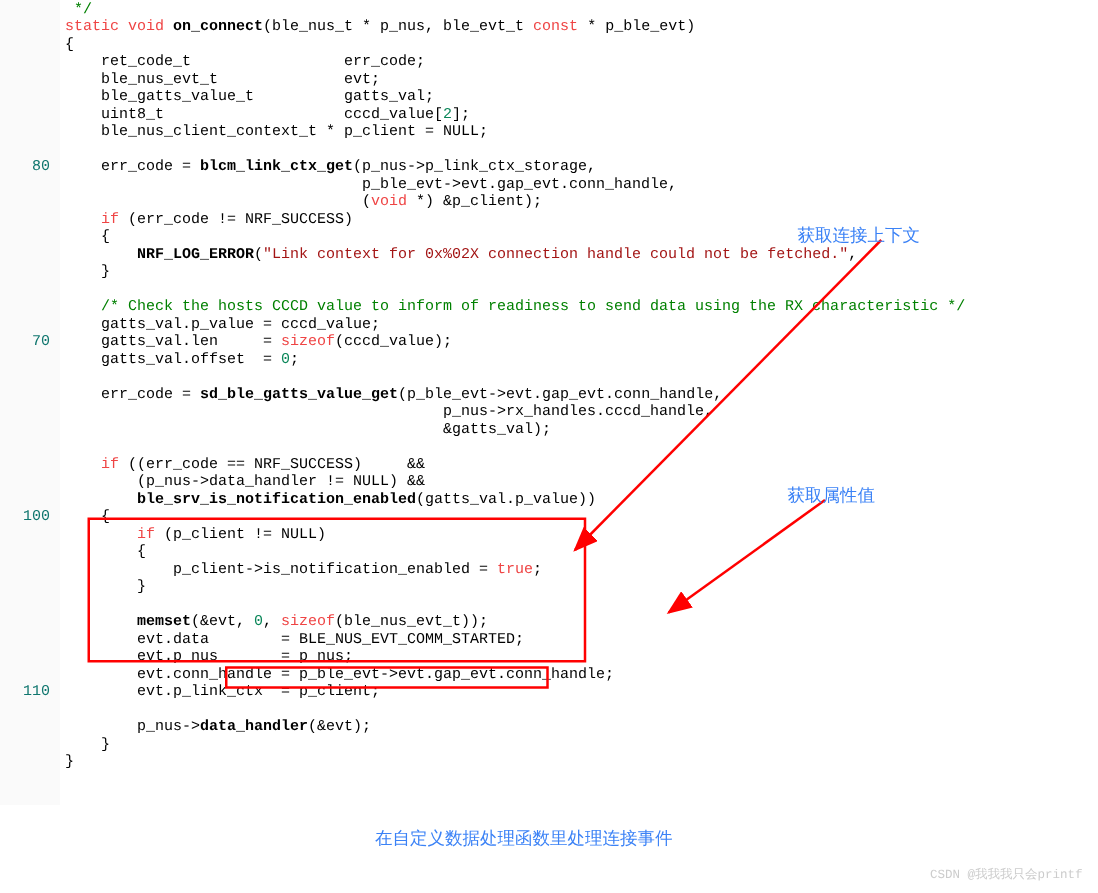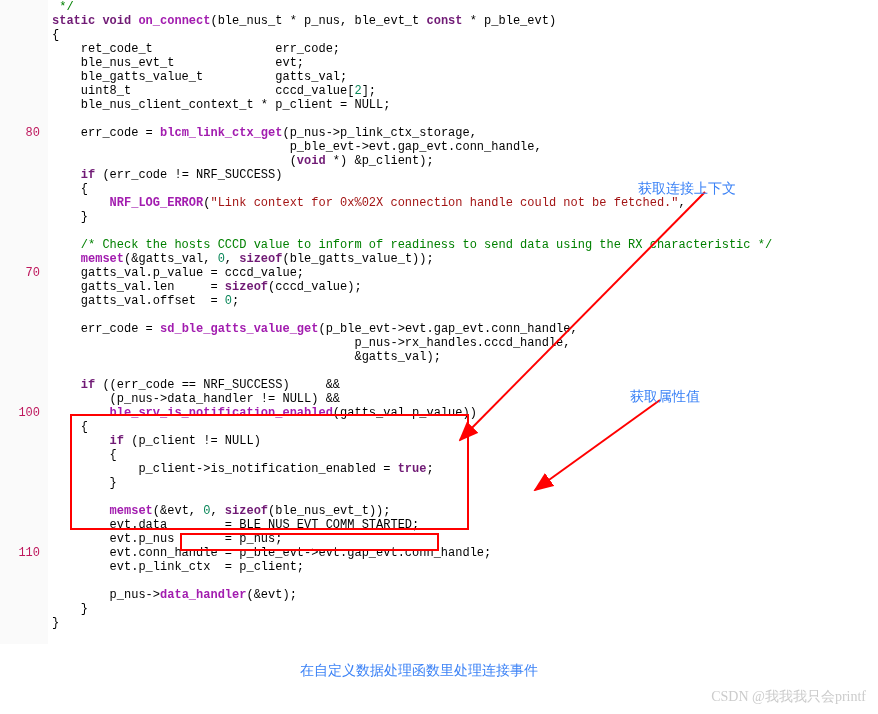--- a/index.html
+++ b/index.html
@@ -13,43 +13,43 @@
     height: 714px;
     overflow: hidden;
   }
   .editor {
     display: flex;
     width: 100%;
   }
   .gutter {
     width: 40px;
     text-align: right;
-    color: #be185d;
+    color: #0f766e;
     background: #fafafa;
     padding-right: 8px;
     user-select: none;
   }
   .gutter div {
     height: 14px;
     line-height: 14px;
   }
   .code {
     flex: 1;
     padding-left: 4px;
   }
   .code .line {
     height: 14px;
     line-height: 14px;
     white-space: pre;
   }
-  .kw { color: #701a75; font-weight: bold; }
+  .kw { color: #ef4444; font-weight: normal; }
   .cm { color: #008000; }
   .str { color: #a31515; }
   .num { color: #098658; }
-  .fn { font-weight: bold; color: #a21caf; }
+  .fn { font-weight: bold; color: #000000; }
   .overlay {
     position: absolute;
     top: 0; left: 0;
     pointer-events: none;
   }
   .annotation {
     position: absolute;
     color: #3b82f6;
     font-family: 'Microsoft YaHei', SimSun, sans-serif;
     font-size: 14px;
@@ -57,22 +57,22 @@
   }
   .redbox {
     position: absolute;
     border: 2px solid #ff0000;
   }
   .watermark {
     position: absolute;
     bottom: 8px;
     right: 12px;
     color: #cccccc;
-    font-family: Liberation Serif, serif;
-    font-size: 14px;
+    font-family: Liberation Mono, monospace;
+    font-size: 10px;
   }
 </style>
 </head>
 <body>
 
 <div class="editor">
   <div class="gutter">
     <div></div>
       <div></div>
       <div></div>
@@ -132,21 +132,20 @@
     <div class="line"></div>
     <div class="line"><span>    err_code = </span><span class="fn">blcm_link_ctx_get</span><span>(p_nus-&gt;p_link_ctx_storage,</span></div>
     <div class="line">                                 p_ble_evt-&gt;evt.gap_evt.conn_handle,</div>
     <div class="line"><span>                                 (</span><span class="kw">void</span><span> *) &amp;p_client);</span></div>
     <div class="line"><span>    </span><span class="kw">if</span><span> (err_code != NRF_SUCCESS)</span></div>
     <div class="line">    {</div>
     <div class="line"><span>        </span><span class="fn">NRF_LOG_ERROR</span><span>(</span><span class="str">"Link context for 0x%02X connection handle could not be fetched."</span><span>,</span></div>
     <div class="line">    }</div>
     <div class="line"></div>
     <div class="line cm">    /* Check the hosts CCCD value to inform of readiness to send data using the RX characteristic */</div>
-    <div class="line"><span>    </span><span class="fn">memset</span><span>(&amp;gatts_val, </span><span class="num">0</span><span>, </span><span class="kw">sizeof</span><span>(ble_gatts_value_t));</span></div>
     <div class="line">    gatts_val.p_value = cccd_value;</div>
     <div class="line"><span>    gatts_val.len     = </span><span class="kw">sizeof</span><span>(cccd_value);</span></div>
     <div class="line"><span>    gatts_val.offset  = </span><span class="num">0</span><span>;</span></div>
     <div class="line"></div>
     <div class="line"><span>    err_code = </span><span class="fn">sd_ble_gatts_value_get</span><span>(p_ble_evt-&gt;evt.gap_evt.conn_handle,</span></div>
     <div class="line">                                          p_nus-&gt;rx_handles.cccd_handle,</div>
     <div class="line">                                          &amp;gatts_val);</div>
     <div class="line"></div>
     <div class="line"><span>    </span><span class="kw">if</span><span> ((err_code == NRF_SUCCESS)     &amp;&amp;</span></div>
     <div class="line">        (p_nus-&gt;data_handler != NULL) &amp;&amp;</div>

